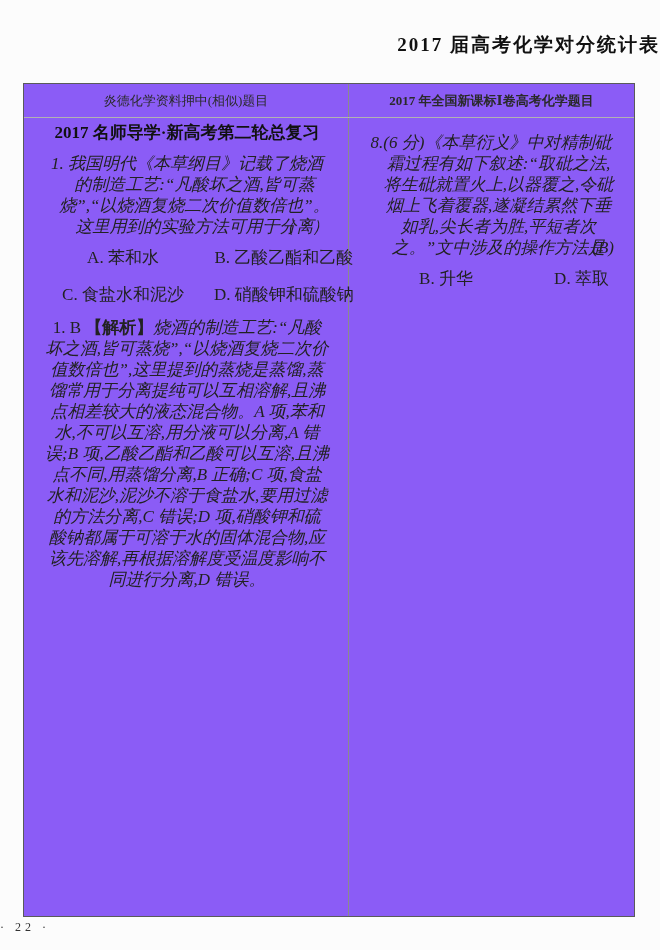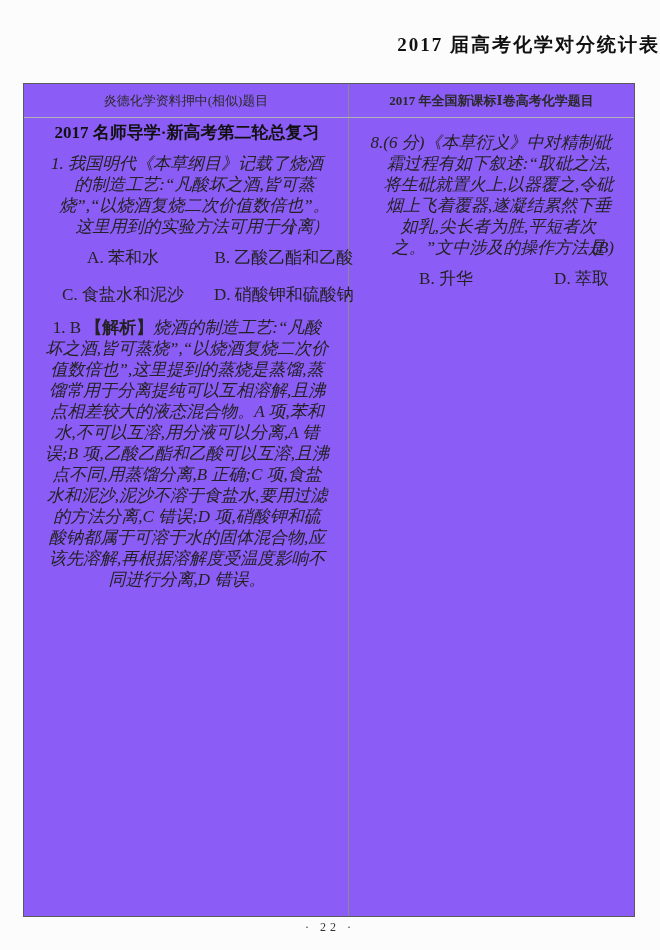--- a/index.html
+++ b/index.html
@@ -101,21 +101,21 @@
   }
   .answer .answer-number { font-style: normal; }
   .answer .analysis-label { font-weight: bold; font-style: normal; }
   .answer .analysis-text { font-style: italic; }
 
   .page-number {
     position: absolute;
     top: 920px;
     left: 0;
     width: 100%;
-    text-align: center;
+    text-align: left;
     font-size: 12px;
     color: #333;
     letter-spacing: 4px;
   }
 </style>
 </head>
 <body>
 
 <div class="page">
 

